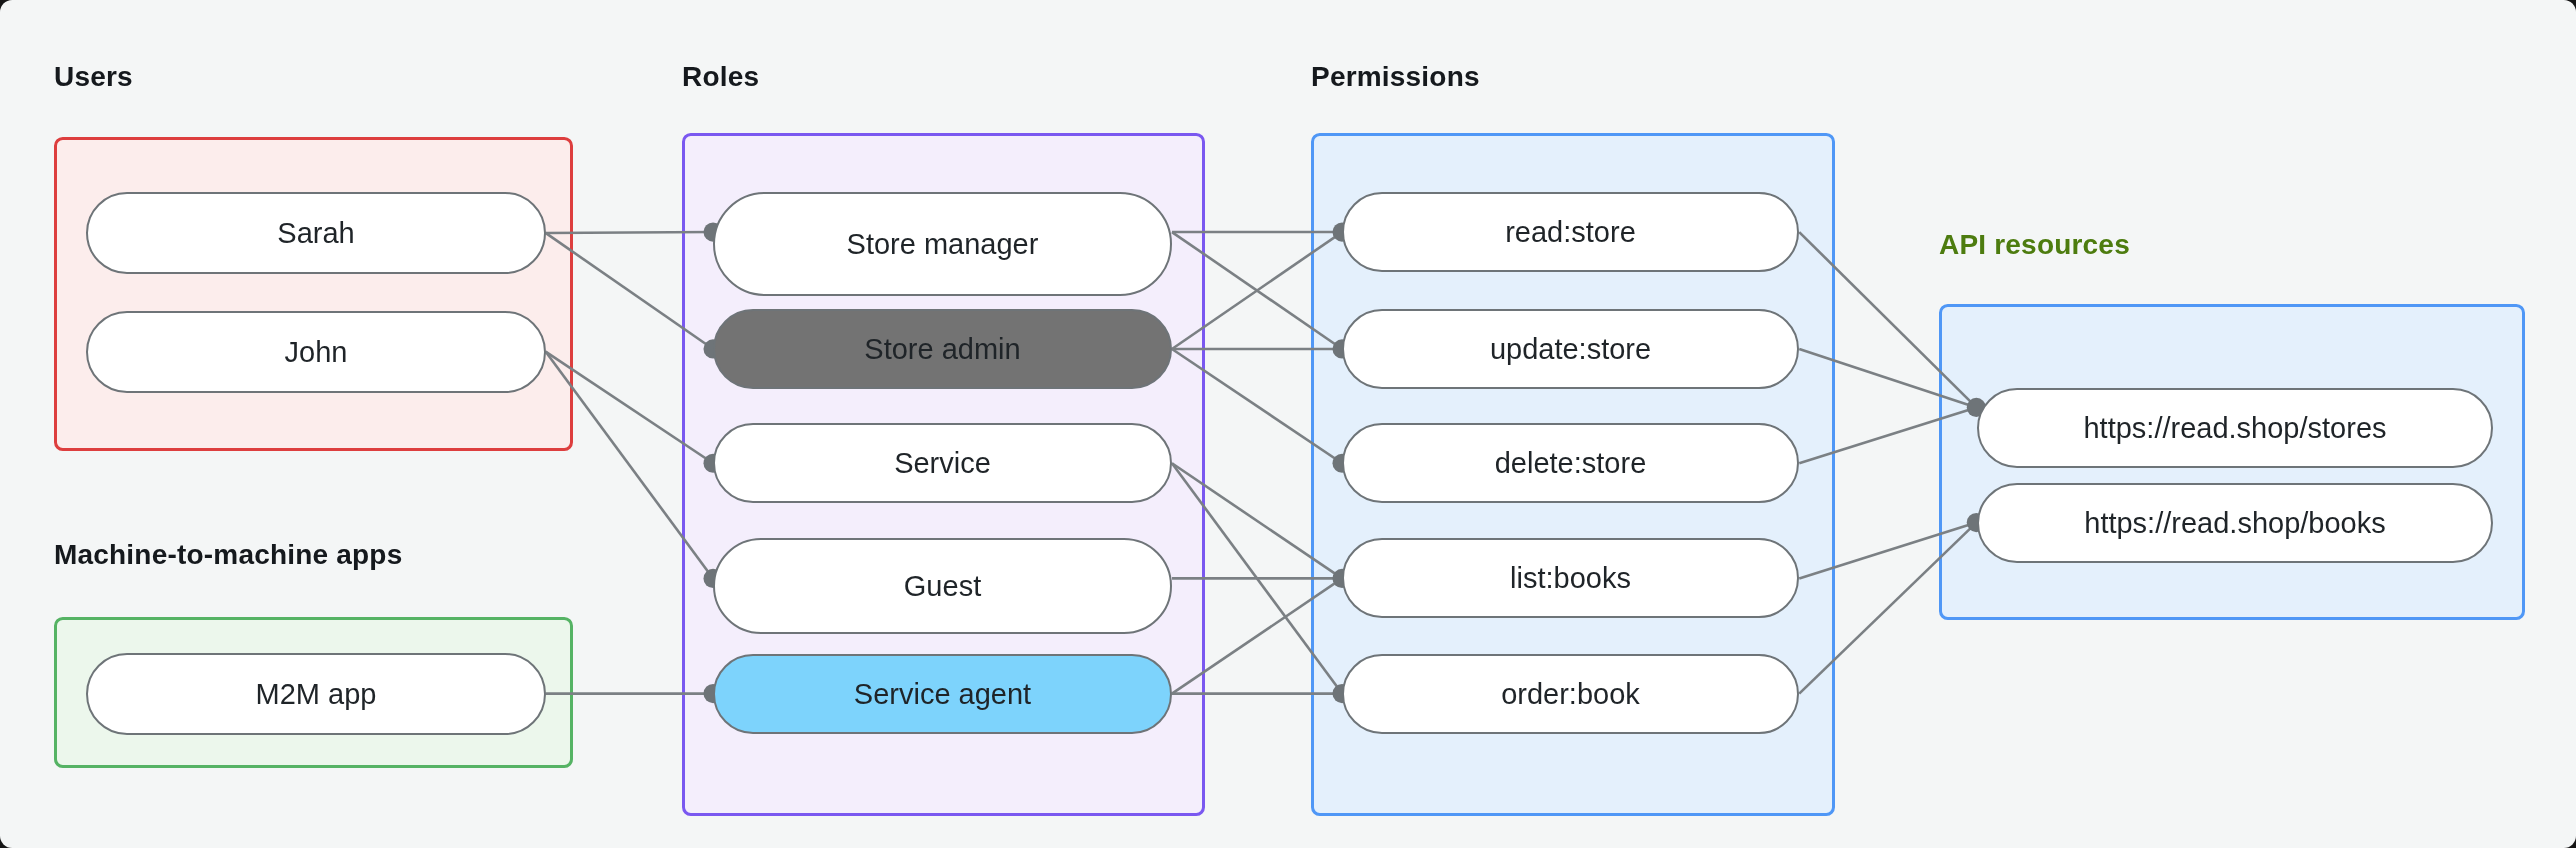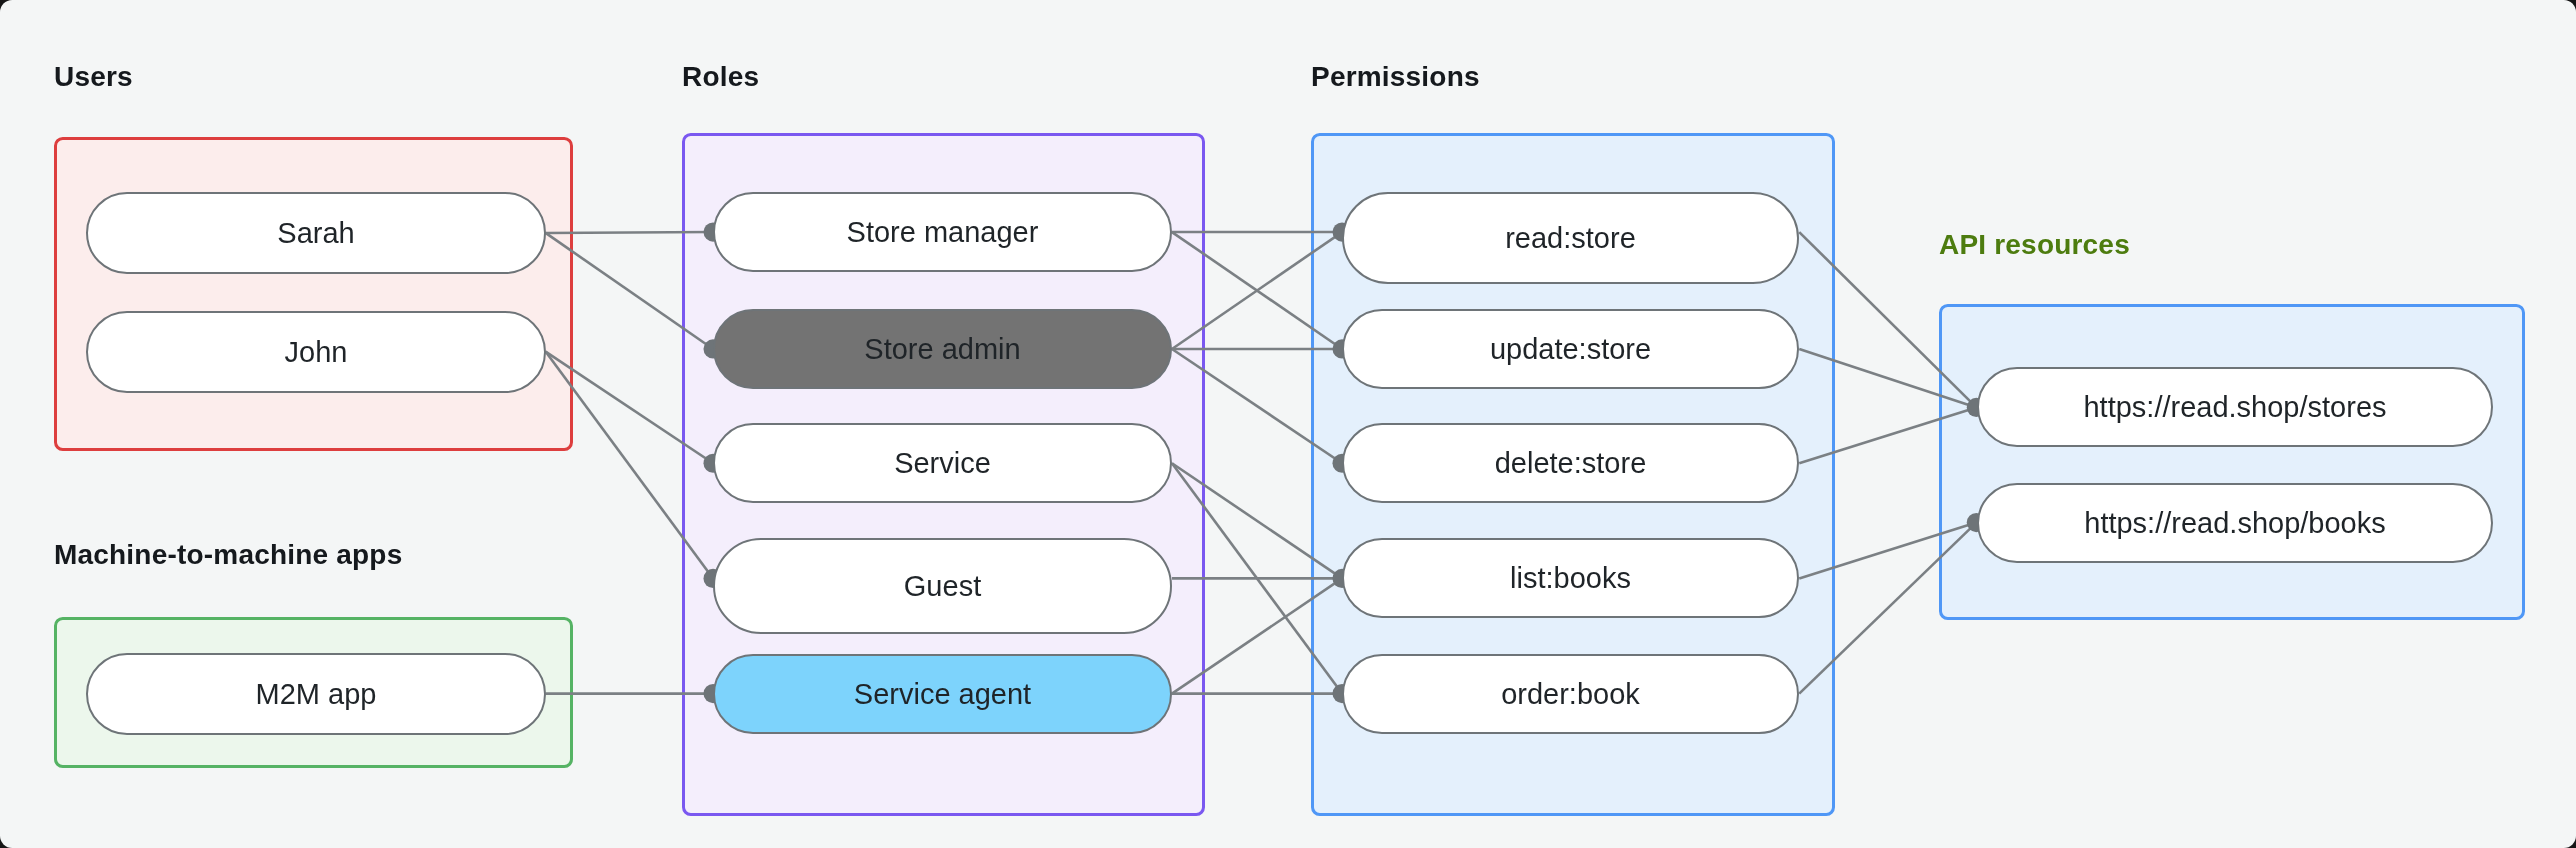--- a/index.html
+++ b/index.html
@@ -91,31 +91,31 @@
       <circle cx="1538" cy="531" r="11" fill="#6e7478"></circle>
       <circle cx="1538" cy="663" r="11" fill="#6e7478"></circle>
       <circle cx="1538" cy="795" r="11" fill="#6e7478"></circle>
       <circle cx="2265" cy="467" r="11" fill="#6e7478"></circle>
       <circle cx="2265" cy="599" r="11" fill="#6e7478"></circle>
     </svg>
   <div id="pills">
       <div class="node" style="left: 86px; top: 192px; width: 460px; height: 82px; border-color: rgb(110, 116, 120); background: rgb(255, 255, 255); color: rgb(31, 36, 40);">Sarah</div>
       <div class="node" style="left: 86px; top: 311px; width: 460px; height: 82px; border-color: rgb(110, 116, 120); background: rgb(255, 255, 255); color: rgb(31, 36, 40);">John</div>
       <div class="node" style="left: 86px; top: 653px; width: 460px; height: 82px; border-color: rgb(110, 116, 120); background: rgb(255, 255, 255); color: rgb(31, 36, 40);">M2M app</div>
-      <div class="node" style="left: 713px; top: 192px; width: 459px; height: 80px; border-color: rgb(110, 116, 120); background: rgb(255, 255, 255); color: rgb(31, 36, 40);">Store manager</div>
+      <div class="node" style="left: 713px; top: 192px; width: 459px; height: 104px; border-color: rgb(110, 116, 120); background: rgb(255, 255, 255); color: rgb(31, 36, 40);">Store manager</div>
       <div class="node" style="left: 713px; top: 309px; width: 459px; height: 80px; border-color: rgb(110, 116, 120); background: #737373; color: rgb(31, 36, 40);">Store admin</div>
       <div class="node" style="left: 713px; top: 423px; width: 459px; height: 80px; border-color: rgb(110, 116, 120); background: rgb(255, 255, 255); color: rgb(31, 36, 40);">Service</div>
       <div class="node" style="left: 713px; top: 538px; width: 459px; height: 96px; border-color: rgb(110, 116, 120); background: rgb(255, 255, 255); color: rgb(31, 36, 40);">Guest</div>
       <div class="node" style="left: 713px; top: 654px; width: 459px; height: 80px; border-color: rgb(110, 116, 120); background: #7dd3fc; color: rgb(31, 36, 40);">Service agent</div>
-      <div class="node" style="left: 1342px; top: 192px; width: 457px; height: 92px; border-color: rgb(110, 116, 120); background: rgb(255, 255, 255); color: rgb(31, 36, 40);">read:store</div>
+      <div class="node" style="left: 1342px; top: 192px; width: 457px; height: 80px; border-color: rgb(110, 116, 120); background: rgb(255, 255, 255); color: rgb(31, 36, 40);">read:store</div>
       <div class="node" style="left: 1342px; top: 309px; width: 457px; height: 80px; border-color: rgb(110, 116, 120); background: rgb(255, 255, 255); color: rgb(31, 36, 40);">update:store</div>
       <div class="node" style="left: 1342px; top: 423px; width: 457px; height: 80px; border-color: rgb(110, 116, 120); background: rgb(255, 255, 255); color: rgb(31, 36, 40);">delete:store</div>
       <div class="node" style="left: 1342px; top: 538px; width: 457px; height: 80px; border-color: rgb(110, 116, 120); background: rgb(255, 255, 255); color: rgb(31, 36, 40);">list:books</div>
       <div class="node" style="left: 1342px; top: 654px; width: 457px; height: 80px; border-color: rgb(110, 116, 120); background: rgb(255, 255, 255); color: rgb(31, 36, 40);">order:book</div>
-      <div class="node" style="left: 1977px; top: 367px; width: 516px; height: 80px; border-color: rgb(110, 116, 120); background: rgb(255, 255, 255); color: rgb(31, 36, 40);">https://read.shop/stores</div>
+      <div class="node" style="left: 1977px; top: 388px; width: 516px; height: 80px; border-color: rgb(110, 116, 120); background: rgb(255, 255, 255); color: rgb(31, 36, 40);">https://read.shop/stores</div>
       <div class="node" style="left: 1977px; top: 483px; width: 516px; height: 80px; border-color: rgb(110, 116, 120); background: rgb(255, 255, 255); color: rgb(31, 36, 40);">https://read.shop/books</div>
     </div>
   <div id="titles">
       <div class="group-title" style="left: 54px; top: 61px; color: rgb(21, 25, 29);">Users</div>
       <div class="group-title" style="left: 54px; top: 539px; color: rgb(21, 25, 29);">Machine-to-machine apps</div>
       <div class="group-title" style="left: 682px; top: 61px; color: rgb(21, 25, 29);">Roles</div>
       <div class="group-title" style="left: 1311px; top: 61px; color: rgb(21, 25, 29);">Permissions</div>
       <div class="group-title" style="left: 1939px; top: 229px; color: #4d7c0f;">API resources</div>
     </div>
 </div>

